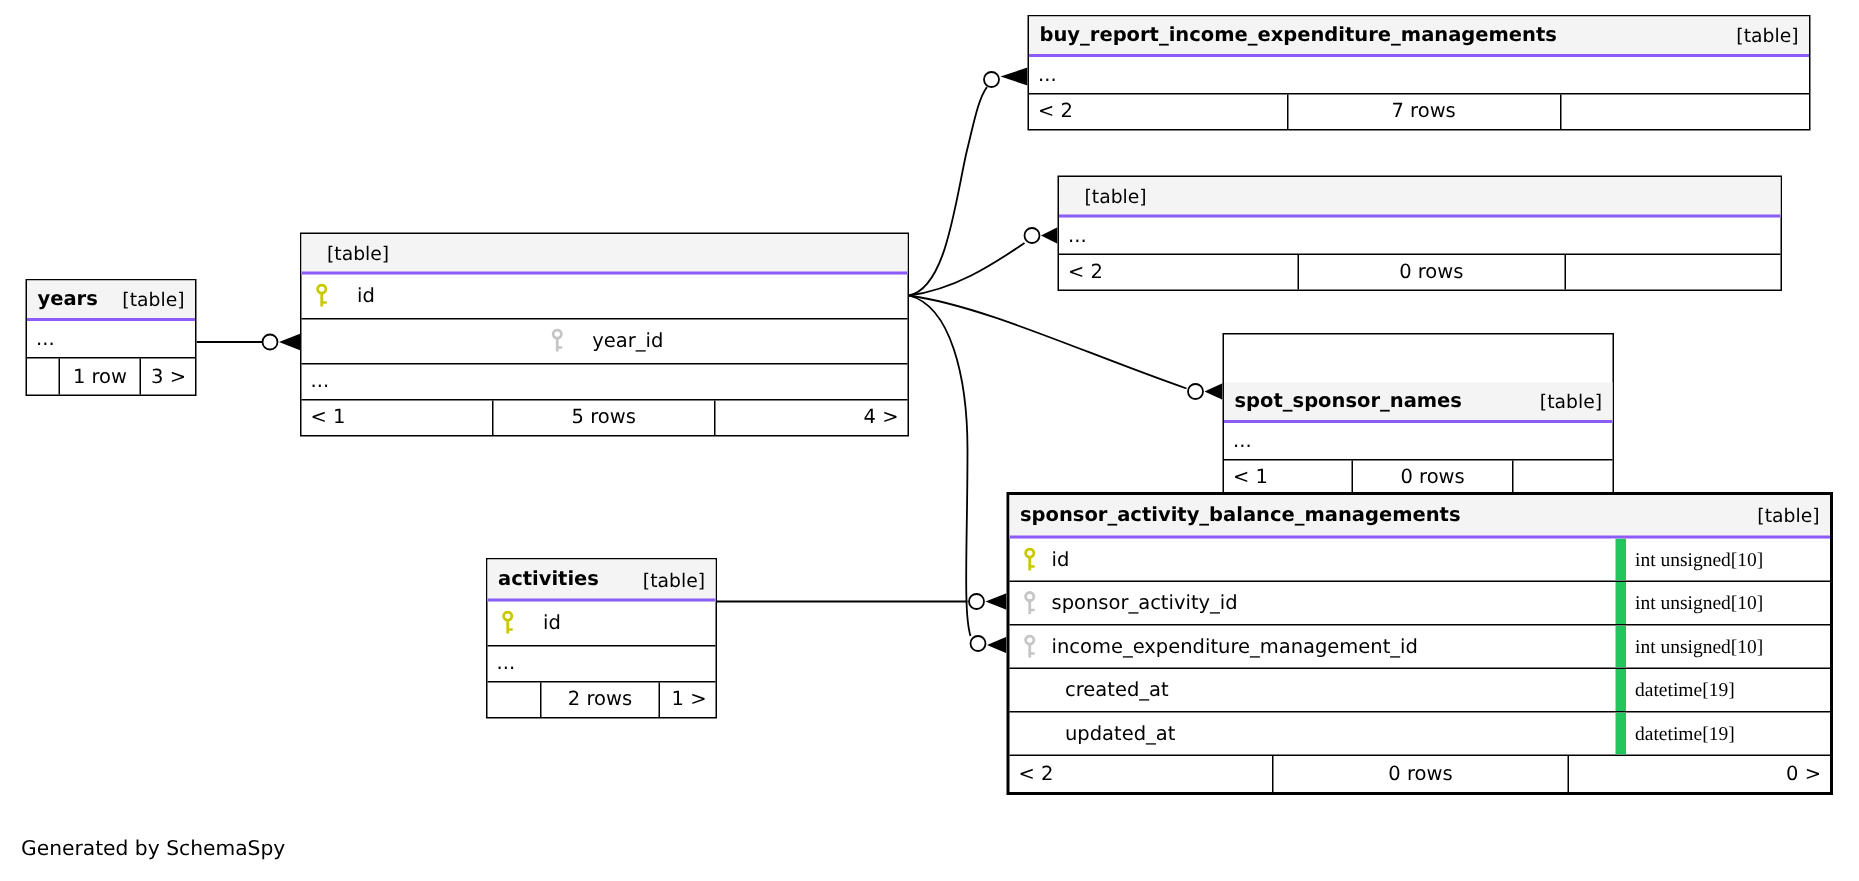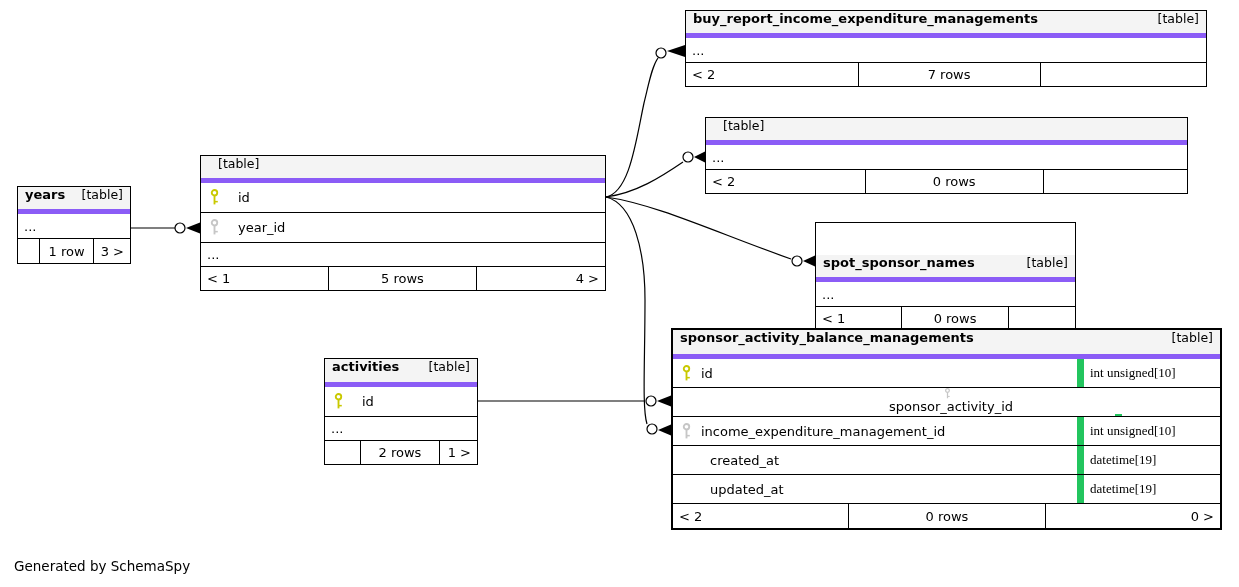--- a/index.html
+++ b/index.html
@@ -8,22 +8,22 @@
     font-family:"DejaVu Sans","Liberation Sans",sans-serif;
     font-size:13px;color:#000;overflow:hidden;
   }
   #connectors{position:absolute;left:0;top:0;z-index:0;}
   .etable{
     position:absolute;background:#fff;border:1px solid #000;
     box-sizing:border-box;z-index:1;white-space:nowrap;
   }
   .etable.focus{border-width:2px;}
   .ehead{
-    background:#f4f4f4;border-bottom:5px solid #8b5cf6;
-    display:flex;justify-content:space-between;
+    background:#f4f4f4;border-bottom:2px solid #8b5cf6;
+    display:flex;justify-content:space-between;align-items:center;
     padding:0 7px;box-sizing:border-box;overflow:hidden;
   }
   .tname{font-weight:bold;font-size:13px;}
   .ttag{font-size:12.5px;margin-left:10px;}
   .erow{
     border-bottom:1px solid #000;display:flex;align-items:center;
     padding:0 6px;box-sizing:border-box;overflow:hidden;
   }
   .erow .keyicon{width:11px;flex:0 0 11px;margin-left:2px;}
   .erow .colname{margin-left:18px;}
@@ -99,21 +99,21 @@
     <span class="ttag">[table]</span>
   </div>
   <div class="erow" style="height:30px;">
     <svg class="keyicon pk" viewBox="0 0 10 15">
       <circle cx="5" cy="3.4" r="2.5" fill="none" stroke="currentColor" stroke-width="1.7"></circle>
       <line x1="5" y1="6" x2="5" y2="14" stroke="currentColor" stroke-width="1.7"></line>
       <line x1="5" y1="11.5" x2="8" y2="11.5" stroke="currentColor" stroke-width="1.4"></line>
     </svg>
     <span class="colname">id</span>
   </div>
-  <div class="erow" style="height:30px;">
+  <div class="erow" style="height:30px;justify-content:center;">
     <svg class="keyicon fk" viewBox="0 0 10 15">
       <circle cx="5" cy="3.4" r="2.5" fill="none" stroke="currentColor" stroke-width="1.7"></circle>
       <line x1="5" y1="6" x2="5" y2="14" stroke="currentColor" stroke-width="1.7"></line>
       <line x1="5" y1="11.5" x2="8" y2="11.5" stroke="currentColor" stroke-width="1.4"></line>
     </svg>
     <span class="colname">year_id</span>
   </div>
   <div class="ellipsisrow" style="height:24px;">
     <span>...</span>
   </div>
@@ -161,21 +161,21 @@
   <div class="ellipsisrow" style="height:25px;">
     <span>...</span>
   </div>
   <div class="efoot" style="height:23px;">
     <div class="c l" style="flex:0 0 33%;">&lt; 1</div>
     <div class="c m" style="flex:0 0 41%;">0 rows</div>
     <div class="c r" style="flex:1;"></div>
   </div>
 </div>
 
-<div class="etable" style="left:324px;top:358px;width:154px;">
+<div class="etable" style="left:324px;top:372px;width:154px;">
   <div class="ehead" style="height:28px;">
     <span class="tname">activities</span>
     <span class="ttag">[table]</span>
   </div>
   <div class="erow" style="height:30px;">
     <svg class="keyicon pk" viewBox="0 0 10 15">
       <circle cx="5" cy="3.4" r="2.5" fill="none" stroke="currentColor" stroke-width="1.7"></circle>
       <line x1="5" y1="6" x2="5" y2="14" stroke="currentColor" stroke-width="1.7"></line>
       <line x1="5" y1="11.5" x2="8" y2="11.5" stroke="currentColor" stroke-width="1.4"></line>
     </svg>
@@ -199,21 +199,21 @@
   <div class="erow" style="height:29px;">
     <svg class="keyicon pk" viewBox="0 0 10 15">
       <circle cx="5" cy="3.4" r="2.5" fill="none" stroke="currentColor" stroke-width="1.7"></circle>
       <line x1="5" y1="6" x2="5" y2="14" stroke="currentColor" stroke-width="1.7"></line>
       <line x1="5" y1="11.5" x2="8" y2="11.5" stroke="currentColor" stroke-width="1.4"></line>
     </svg>
     <span class="colname tight">id</span>
     <span class="spacer"></span>
     <span class="coltype">int unsigned[10]</span>
   </div>
-  <div class="erow" style="height:29px;flex-direction:column;">
+  <div class="erow" style="height:29px;">
     <svg class="keyicon fk" viewBox="0 0 10 15">
       <circle cx="5" cy="3.4" r="2.5" fill="none" stroke="currentColor" stroke-width="1.7"></circle>
       <line x1="5" y1="6" x2="5" y2="14" stroke="currentColor" stroke-width="1.7"></line>
       <line x1="5" y1="11.5" x2="8" y2="11.5" stroke="currentColor" stroke-width="1.4"></line>
     </svg>
     <span class="colname tight">sponsor_activity_id</span>
     <span class="spacer"></span>
     <span class="coltype">int unsigned[10]</span>
   </div>
   <div class="erow" style="height:29px;">

